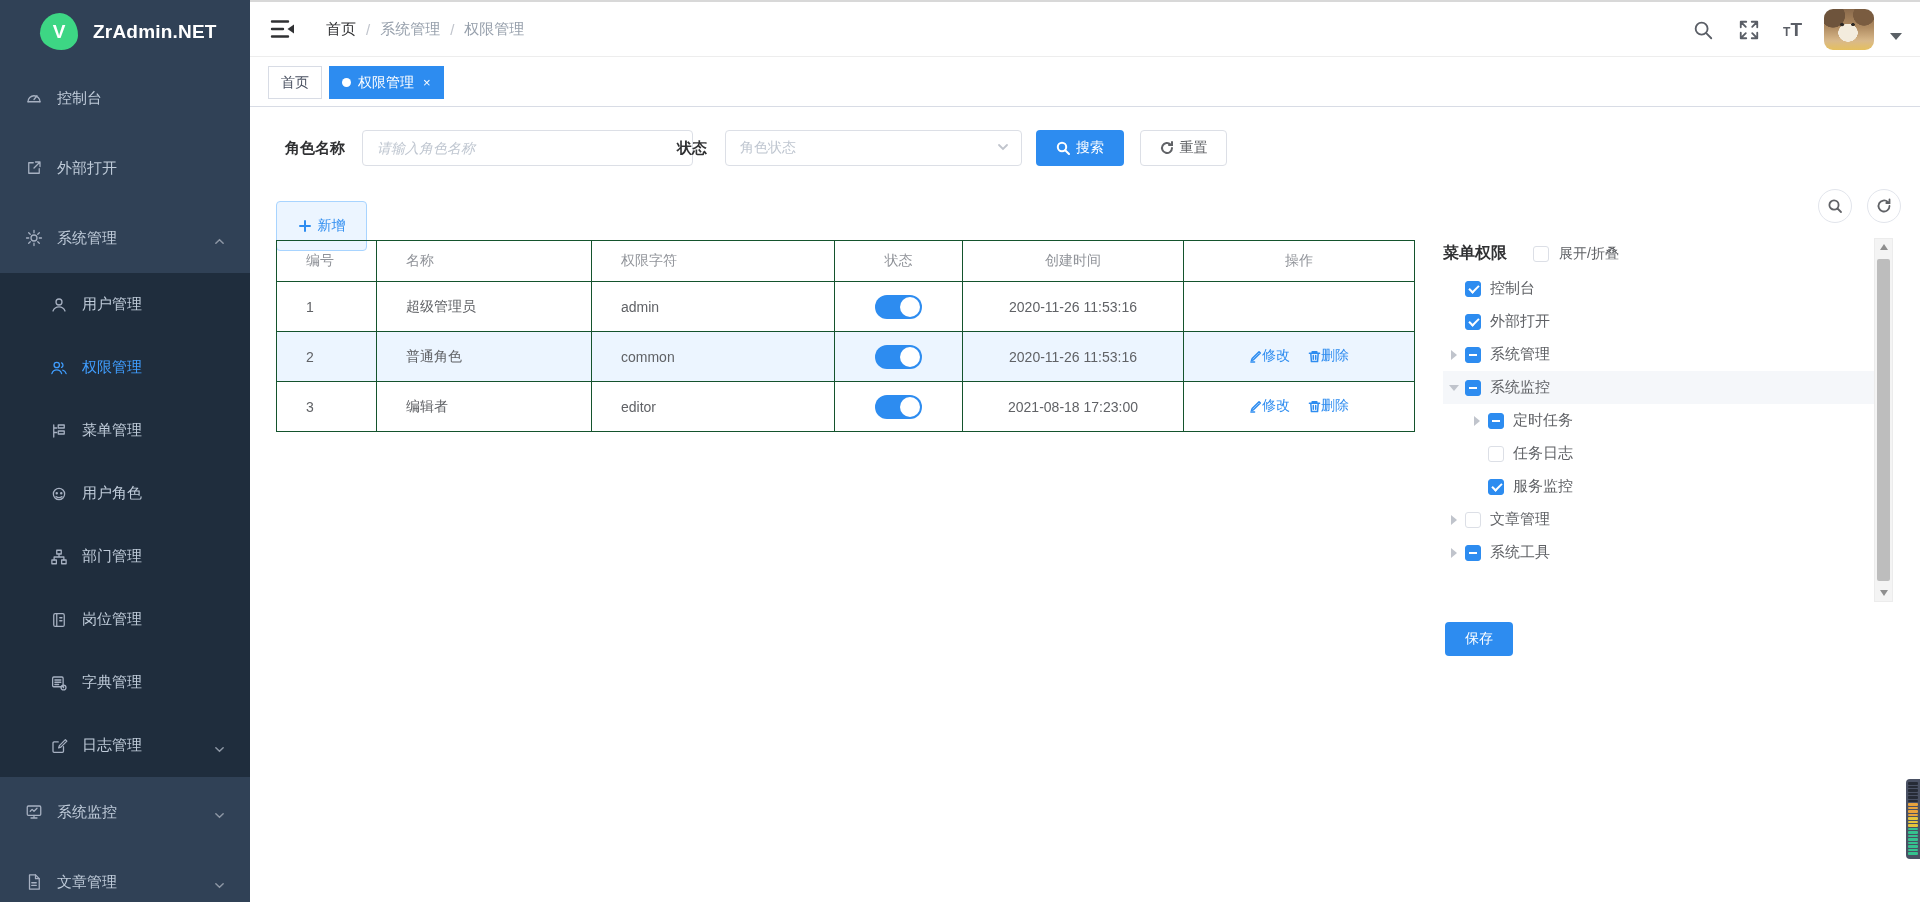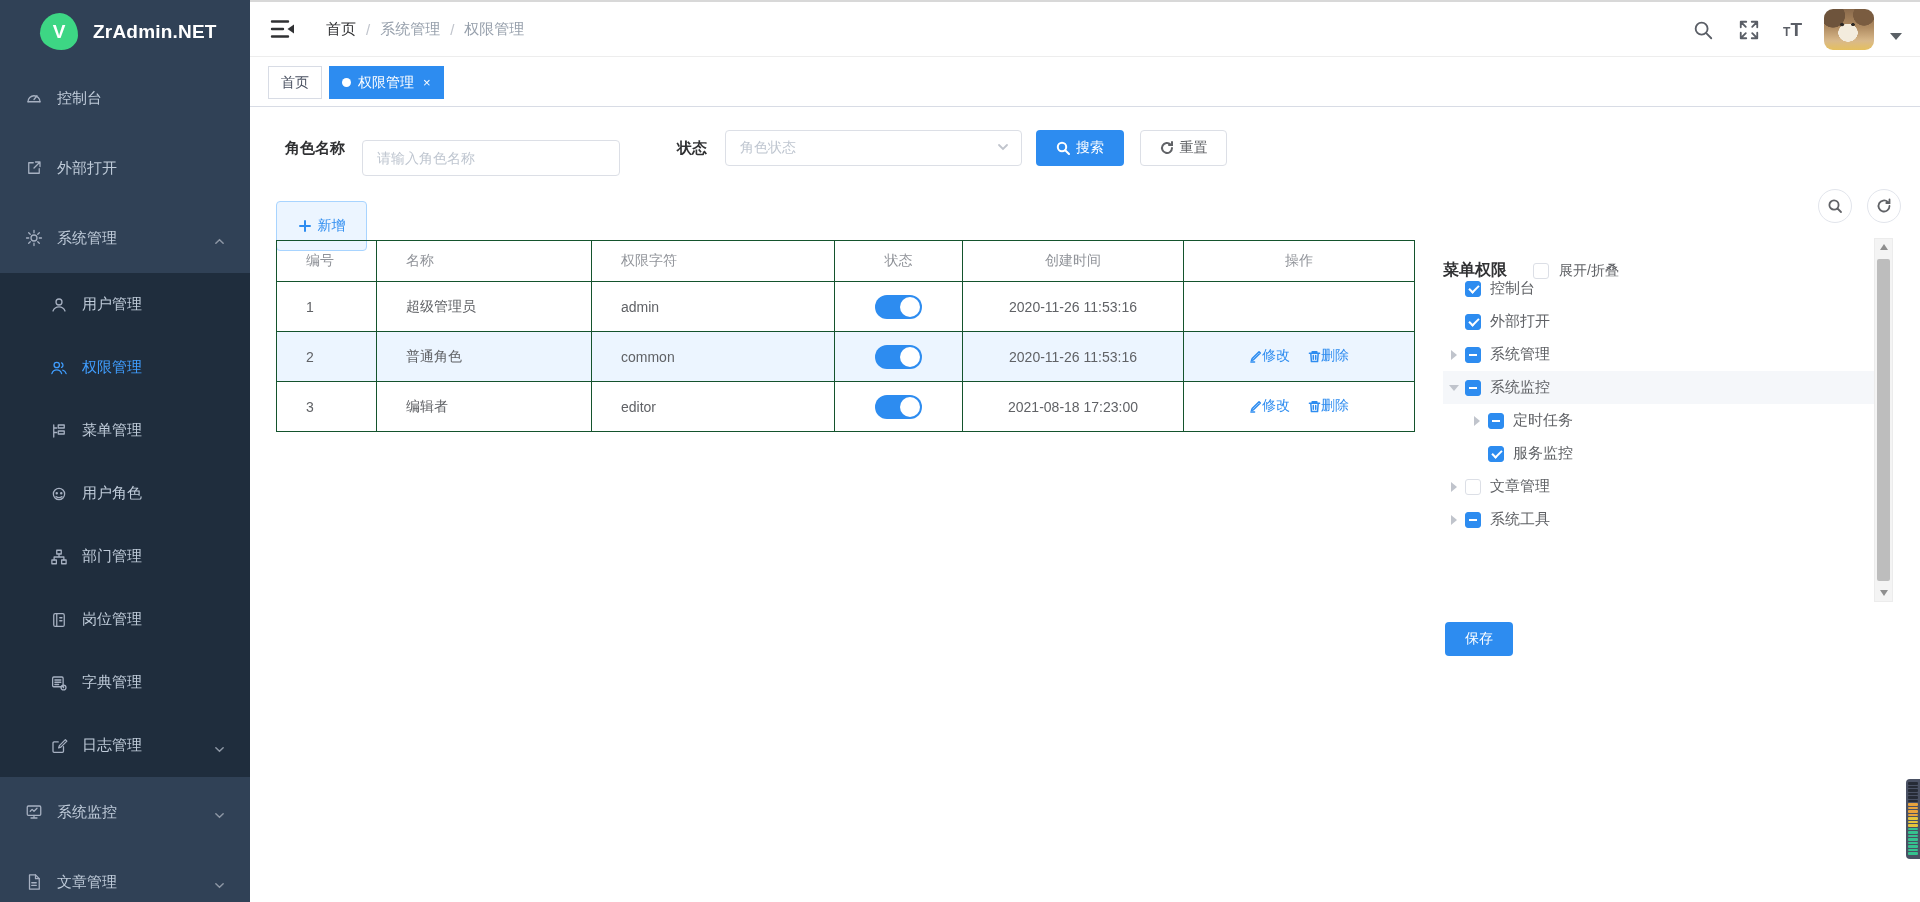--- a/index.html
+++ b/index.html
@@ -90,21 +90,21 @@
   .role-table th { color:#909399; }
   .c-left { text-align:left; } .c-center { text-align:center; }
   .row-hl td { background:#ecf5ff; }
   .toggle { display:inline-block; width:47px; height:24px; border-radius:12px; background:#2d8cf0; position:relative; cursor:pointer; vertical-align:middle; }
   .toggle .knob { position:absolute; right:2px; top:2px; width:20px; height:20px; border-radius:50%; background:#fff; }
   .op-link { color:#2d8cf0; cursor:pointer; display:inline-flex; align-items:center; gap:0; font-size:14px; }
   .op-link + .op-link { margin-left:18px; }
   .op-link svg { width:13px; height:13px; stroke:#2d8cf0; fill:none; stroke-width:1.6; stroke-linecap:round; stroke-linejoin:round; }
 
   
-  .perm-title-row { position:absolute; left:1443px; top:260px; display:flex; align-items:center;justify-content:flex-end; }
+  .perm-title-row { position:absolute; left:1443px; top:243px; display:flex; align-items:center;justify-content:flex-end; }
   .perm-title { font-size:16px; font-weight:bold; color:#303133; }
   .cbx { width:16px; height:16px; border:1px solid #dcdfe6; border-radius:3px; background:#fff; flex:0 0 16px; cursor:pointer; position:relative; }
   .cbx.checked, .cbx.indet { background:#2d8cf0; border-color:#2d8cf0; }
   .cbx.checked::after { content:""; position:absolute; left:4.5px; top:1.5px; width:4px; height:8px;
     border:solid #fff; border-width:0 2px 2px 0; transform:rotate(45deg); }
   .cbx.indet::after { content:""; position:absolute; left:3px; top:6px; width:8px; height:2px; background:#fff; }
   .perm-expand-label { font-size:14px; color:#606266; margin-left:10px; }
   .perm-title-row .cbx { margin-left:26px; }
   .tree { position:absolute; left:1443px; top:272px; width:431px; }
   .tree-row { height:33px; display:flex; align-items:center; cursor:pointer; }
@@ -328,21 +328,21 @@
         <span>首页</span>
       </div>
       <div class="tag-tab active">
         <span class="dot"></span>
         <span>权限管理</span>
         <span class="close-x">×</span>
       </div>
     </div>
 
   <div class="flabel" style="left:285px; top:130px;font-family:Liberation Serif, serif;">角色名称</div>
-  <input class="finput" style="left: 362px; top: 140px; width: 258px;" placeholder="请输入角色名称">
+  <input class="finput" style="left: 362px; top: 130px; width: 331px; font-style: italic;" placeholder="请输入角色名称">
   <div class="flabel" style="left:677px; top:130px;">状态</div>
   <div class="fselect" style="left:725px; top:130px; width:297px;">
     <span>角色状态</span>
     <span class="sel-chev">
       <svg viewBox="0 0 12 12">
           <path d="M2 4l4 4 4-4"></path>
         </svg>
     </span>
   </div>
   <div class="btn btn-primary" style="left:1036px; top:130px; width:88px;">
@@ -479,20 +479,25 @@
       </div>
       <div class="tree-row lvl2">
         <span class="arrow-slot">
           <span class="tree-arrow right"></span>
         </span>
         <span class="cbx indet"></span>
         <span class="tree-label">定时任务</span>
       </div>
       <div class="tree-row lvl2">
         <span class="arrow-slot"></span>
+        <span class="cbx "></span>
+        <span class="tree-label">任务日志</span>
+      </div>
+      <div class="tree-row lvl2">
+        <span class="arrow-slot"></span>
         <span class="cbx checked"></span>
         <span class="tree-label">服务监控</span>
       </div>
       <div class="tree-row lvl1">
         <span class="arrow-slot">
           <span class="tree-arrow right"></span>
         </span>
         <span class="cbx "></span>
         <span class="tree-label">文章管理</span>
       </div>

